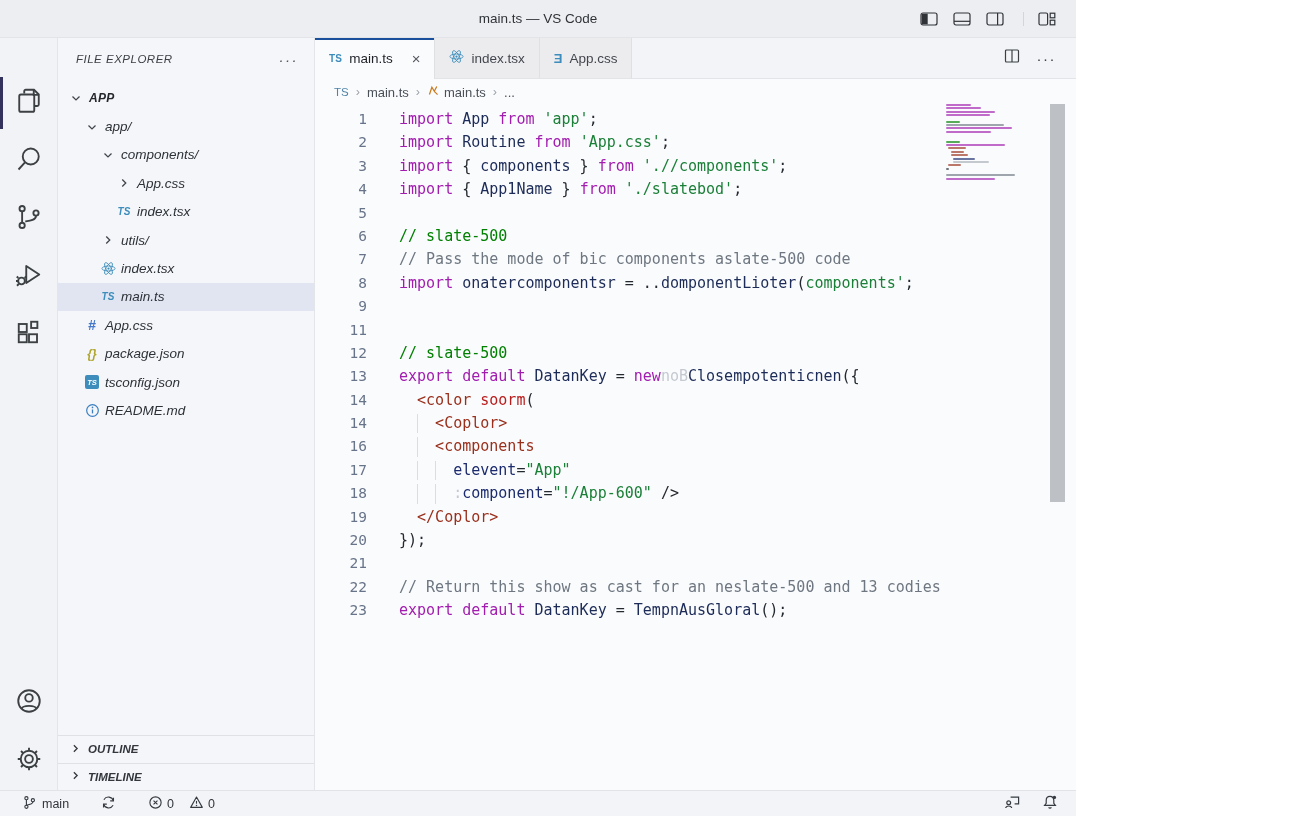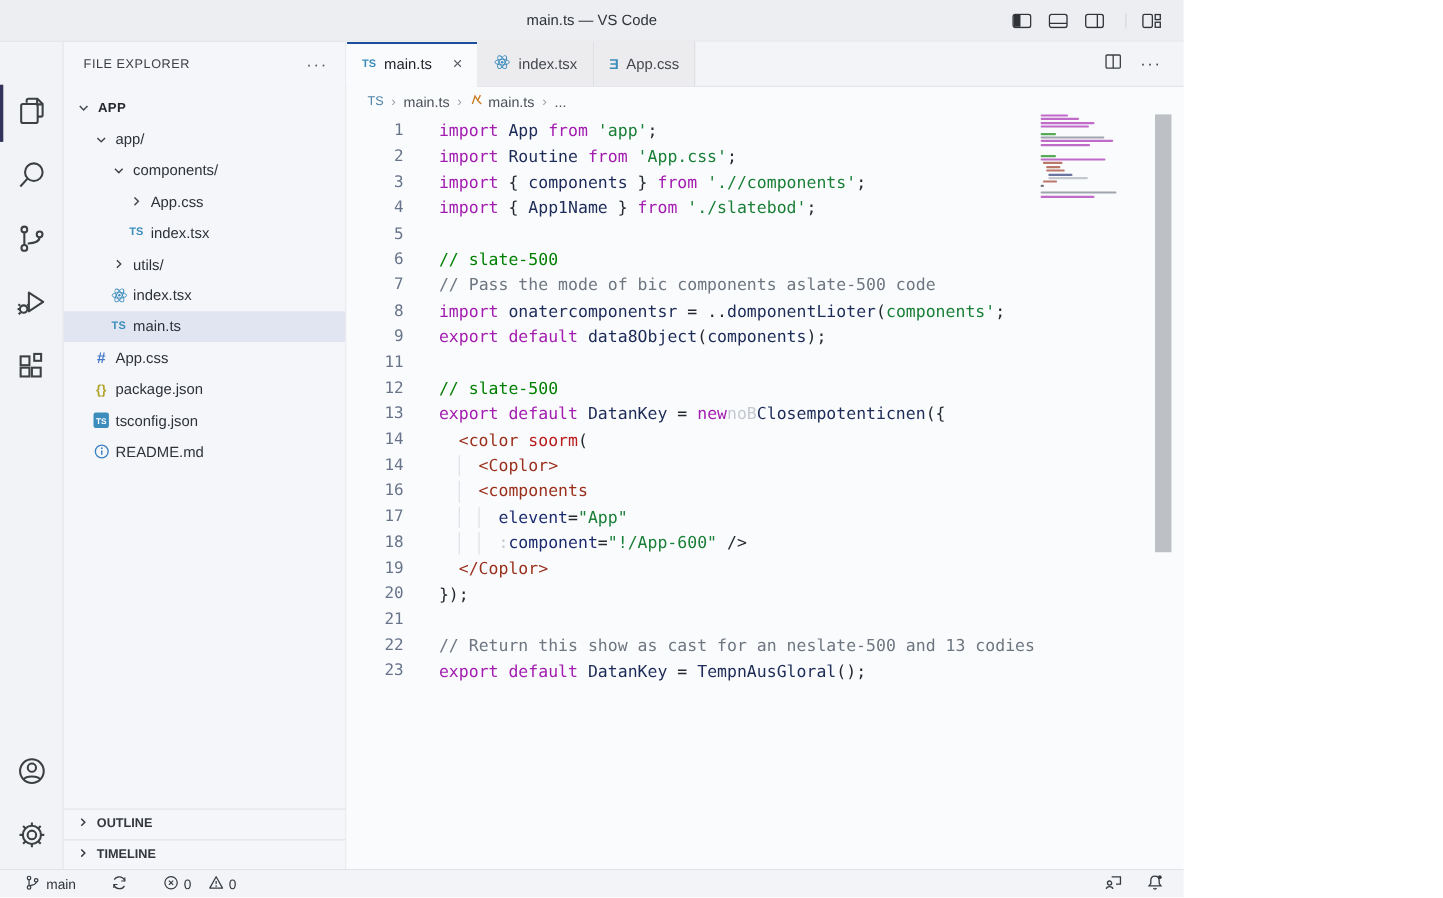--- a/index.html
+++ b/index.html
@@ -21,21 +21,21 @@
 
   .activitybar { width:58px; flex:none; background:#f2f3f6; border-right:1px solid #e4e5e9;
     display:flex; flex-direction:column; align-items:center; padding-top:36px; }
   .ab-item { width:58px; height:58px; display:flex; align-items:center; justify-content:center;
     position:relative; cursor:pointer; }
   .ab-item.active::before { content:''; position:absolute; left:0; top:3px; bottom:3px;
     width:3px; background:#32325d; }
   .ab-bottom { margin-top:auto; }
 
   .sidebar { width:257px; flex:none; background:#f5f6f9; border-right:1px solid #e4e5e9;
-    display:flex; flex-direction:column; min-height:0; }
+    display:flex; flex-direction:column; min-height:0;font-style:italic; }
   .sidebar-header { height:42px; flex:none; display:flex; align-items:center; padding:0 16px 0 18px; }
   .sh-label { font-size:11.5px; letter-spacing:.5px; color:#3c4046; }
   .sh-more { margin-left:auto; color:#50545a; font-size:15px; letter-spacing:1.5px; cursor:pointer; }
   .tree { flex:1; overflow:hidden; padding-top:4px; }
   .trow { height:28.4px; display:flex; align-items:center; font-size:13.5px; color:#2d3238;
     cursor:pointer; white-space:nowrap; }
   .trow.sel { background:#e1e4f1; }
   .trow.root-label span.tlabel { font-weight:700; font-size:12px; letter-spacing:.3px; color:#24272c; }
   .ticon { width:20px; flex:none; display:flex; align-items:center; justify-content:center; margin-right:3px; }
   .ts-text { color:#3c8dbc; font-size:10px; font-weight:700; letter-spacing:.2px; }
@@ -363,21 +363,21 @@
 
       <div class="code" id="code">
           <div class="cl"><span class="ln">1</span><span class="lc" style="padding-left: 32px;"><span style="color: rgb(162, 28, 175);">import </span><span style="color: rgb(28, 43, 87);">App </span><span style="color: rgb(162, 28, 175);">from </span><span style="color: rgb(26, 127, 55);">'app'</span><span style="color: rgb(36, 41, 47);">;</span></span></div>
           <div class="cl"><span class="ln">2</span><span class="lc" style="padding-left: 32px;"><span style="color: rgb(162, 28, 175);">import </span><span style="color: rgb(28, 43, 87);">Routine </span><span style="color: rgb(162, 28, 175);">from </span><span style="color: rgb(26, 127, 55);">'App.css'</span><span style="color: rgb(36, 41, 47);">;</span></span></div>
           <div class="cl"><span class="ln">3</span><span class="lc" style="padding-left: 32px;"><span style="color: rgb(162, 28, 175);">import </span><span style="color: rgb(36, 41, 47);">{ </span><span style="color: rgb(28, 43, 87);">components</span><span style="color: rgb(36, 41, 47);"> } </span><span style="color: rgb(162, 28, 175);">from </span><span style="color: rgb(26, 127, 55);">'.//components'</span><span style="color: rgb(36, 41, 47);">;</span></span></div>
           <div class="cl"><span class="ln">4</span><span class="lc" style="padding-left: 32px;"><span style="color: rgb(162, 28, 175);">import </span><span style="color: rgb(36, 41, 47);">{ </span><span style="color: rgb(28, 43, 87);">App1Name</span><span style="color: rgb(36, 41, 47);"> } </span><span style="color: rgb(162, 28, 175);">from </span><span style="color: rgb(26, 127, 55);">'./slatebod'</span><span style="color: rgb(36, 41, 47);">;</span></span></div>
           <div class="cl"><span class="ln">5</span><span class="lc" style="padding-left: 32px;"></span></div>
           <div class="cl"><span class="ln">6</span><span class="lc" style="padding-left: 32px;"><span style="color: rgb(0, 128, 0);">// slate-500</span></span></div>
           <div class="cl"><span class="ln">7</span><span class="lc" style="padding-left: 32px;"><span style="color: rgb(110, 119, 129);">// Pass the mode of bic components aslate-500 code</span></span></div>
           <div class="cl"><span class="ln">8</span><span class="lc" style="padding-left: 32px;"><span style="color: rgb(162, 28, 175);">import </span><span style="color: rgb(28, 43, 87);">onatercomponentsr </span><span style="color: rgb(36, 41, 47);">= ..</span><span style="color: rgb(28, 43, 87);">domponentLioter</span><span style="color: rgb(36, 41, 47);">(</span><span style="color: rgb(26, 127, 55);">components'</span><span style="color: rgb(36, 41, 47);">;</span></span></div>
-          <div class="cl"><span class="ln">9</span><span class="lc" style="padding-left: 32px;"><span style="color: rgb(162, 28, 175);">export default </span><span style="color: rgb(28, 43, 87);">data8Object</span><span style="color: rgb(36, 41, 47);">(</span><span style="color: rgb(28, 43, 87);">components</span><span style="color: rgb(36, 41, 47);">);</span></span></div>
+          <div class="cl"><span class="ln">9</span></div>
           <div class="cl"><span class="ln">11</span><span class="lc" style="padding-left: 32px;"></span></div>
           <div class="cl"><span class="ln">12</span><span class="lc" style="padding-left: 32px;"><span style="color: rgb(0, 128, 0);">// slate-500</span></span></div>
           <div class="cl"><span class="ln">13</span><span class="lc" style="padding-left: 32px;"><span style="color: rgb(162, 28, 175);">export default </span><span style="color: rgb(28, 43, 87);">DatanKey </span><span style="color: rgb(36, 41, 47);">= </span><span style="color: rgb(162, 28, 175);">new</span><span style="color: rgb(168, 174, 184); opacity: 0.65;">noB</span><span style="color: rgb(28, 43, 87);">Closempotenticnen</span><span style="color: rgb(36, 41, 47);">({</span></span></div>
           <div class="cl"><span class="ln">14</span><span class="lc" style="padding-left: 50.06px;"><span style="color: rgb(154, 48, 28);">&lt;color </span><span style="color: #b91c1c;">soorm</span><span style="color: rgb(36, 41, 47);">(</span></span></div>
           <div class="cl"><span class="ln">14</span><span class="guide" style="left: 102.06px;"></span><span class="lc" style="padding-left: 68.12px;"><span style="color: rgb(154, 48, 28);">&lt;Coplor&gt;</span></span></div>
           <div class="cl"><span class="ln">16</span><span class="guide" style="left: 102.06px;"></span><span class="lc" style="padding-left: 68.12px;"><span style="color: rgb(154, 48, 28);">&lt;components</span></span></div>
           <div class="cl"><span class="ln">17</span><span class="guide" style="left: 102.06px;"></span><span class="guide" style="left: 120.12px;"></span><span class="lc" style="padding-left: 86.18px;"><span style="color: rgb(28, 43, 110);">elevent</span><span style="color: rgb(36, 41, 47);">=</span><span style="color: rgb(26, 127, 55);">"App"</span></span></div>
           <div class="cl"><span class="ln">18</span><span class="guide" style="left: 102.06px;"></span><span class="guide" style="left: 120.12px;"></span><span class="lc" style="padding-left: 86.18px;"><span style="color: rgb(168, 174, 184); opacity: 0.65;">:</span><span style="color: rgb(28, 43, 110);">component</span><span style="color: rgb(36, 41, 47);">=</span><span style="color: rgb(26, 127, 55);">"!/App-600"</span><span style="color: rgb(36, 41, 47);"> /&gt;</span></span></div>
           <div class="cl"><span class="ln">19</span><span class="lc" style="padding-left: 50.06px;"><span style="color: rgb(154, 48, 28);">&lt;/Coplor&gt;</span></span></div>
           <div class="cl"><span class="ln">20</span><span class="lc" style="padding-left: 32px;"><span style="color: rgb(36, 41, 47);">});</span></span></div>

